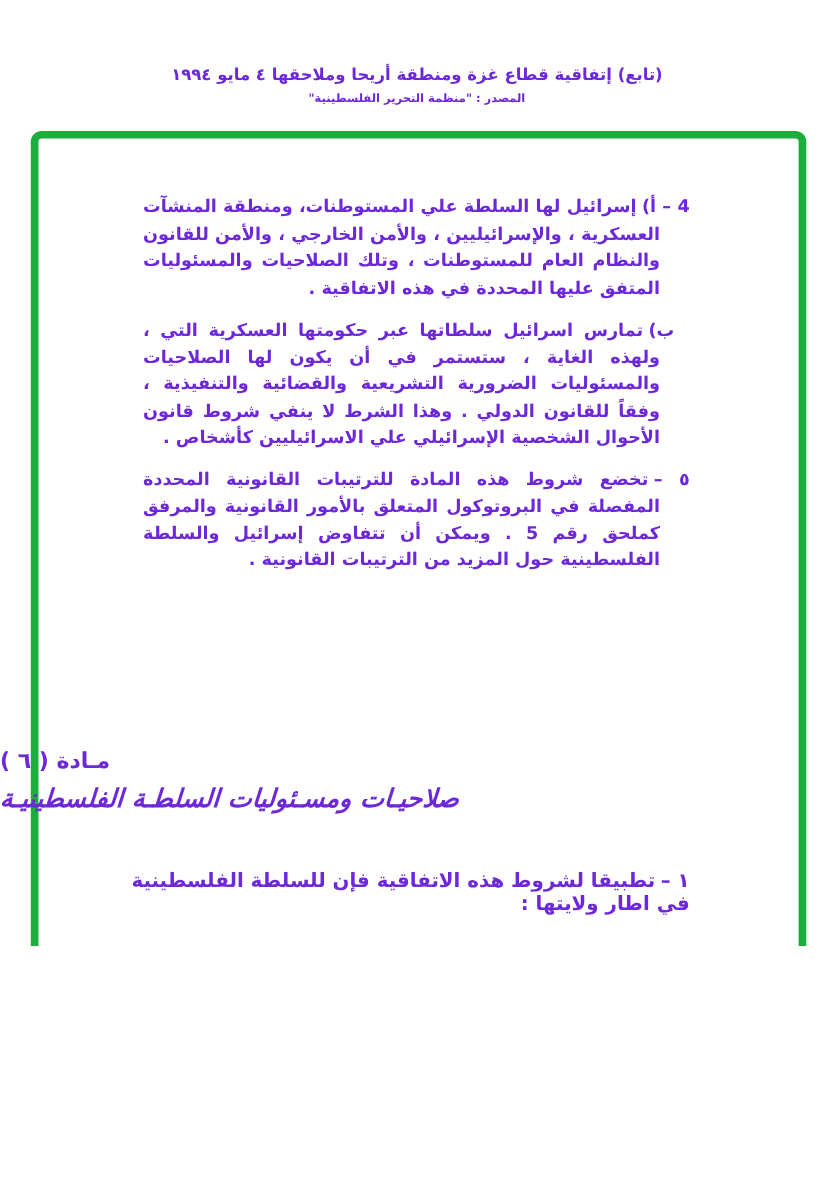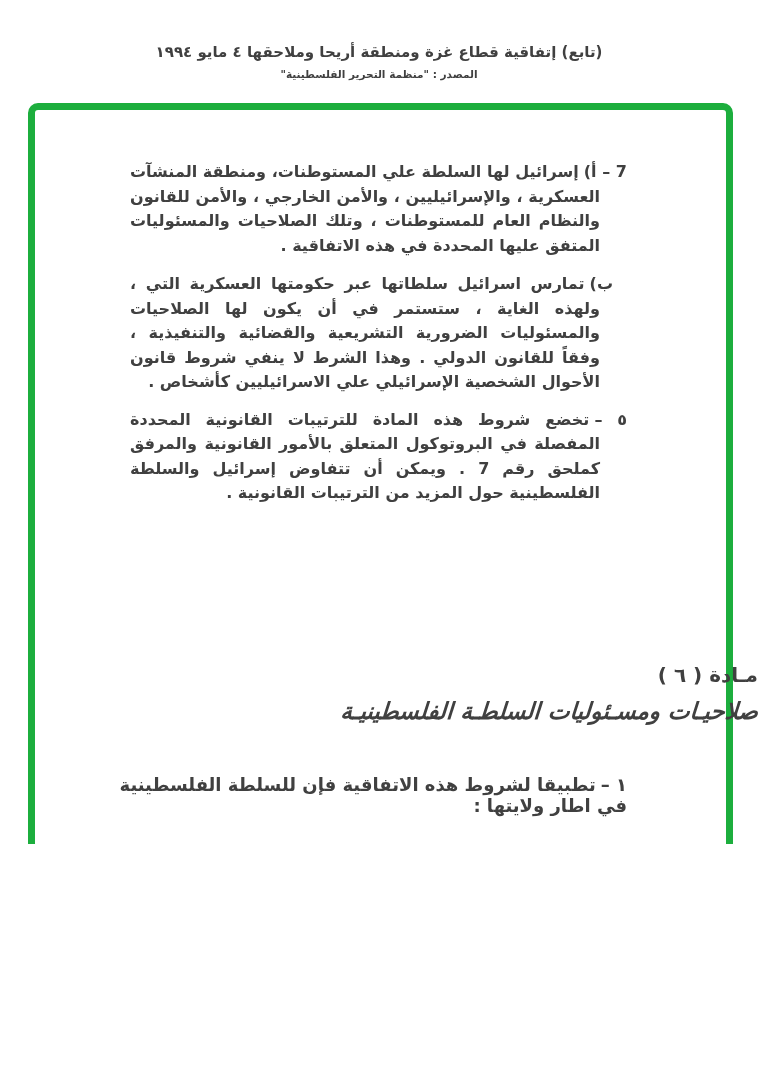--- a/index.html
+++ b/index.html
@@ -7,21 +7,22 @@
     padding: 0;
     background: #ffffff;
     font-family: "DejaVu Sans", sans-serif;
   }
   .page {
     position: relative;
     width: 758px;
     height: 844px;
     background: #ffffff;
     overflow: hidden;
-    color: #404040;
+    color: #6d28d9;
+    margin-top: 16px;
   }
   .hdr {
     position: absolute;
     top: 43px;
     left: 0;
     right: 0;
     text-align: center;
     direction: rtl;
   }
   .hdr-title {
@@ -67,21 +68,21 @@
   .p3  { margin-bottom: 14px !important; }
   .pb  { margin-bottom: 13px !important; }
   .p4  { margin-bottom: 13px !important; }
   .p5  { margin-bottom: 9px  !important; }
   .marker { margin-left: 5px; white-space: nowrap; }
   .article {
     position: absolute;
     top: 663px;
     left: 0;
     right: 0;
-    text-align: right;
+    text-align: left;
     direction: rtl;
   }
   .article-no {
     font-size: 20px;
     font-weight: bold;
     letter-spacing: 1px;
   }
   .article-name {
     font-size: 23px;
     font-weight: bold;
@@ -115,23 +116,23 @@
 <div class="page">
 
   <div class="hdr">
     <div class="hdr-title">(تابع) إتفاقية قطاع غزة ومنطقة أريحا وملاحقها ٤ مايو ١٩٩٤</div>
     <div class="hdr-src">المصدر :  "منظمة التحرير الفلسطينية"</div>
   </div>
 
   <div class="frame" style="border-color: rgb(28, 174, 61);"></div>
 
   <div class="body-text">
-    <p class="p3"><span class="marker">7 – أ)</span><span>إسرائيل لها السلطة علي المستوطنات، ومنطقة المنشآت العسكرية ، والإسرائيليين ، والأمن الخارجي ، والأمن للقانون والنظام العام للمستوطنات ، وتلك الصلاحيات والمسئوليات المتفق عليها المحددة في هذه الاتفاقية .</span></p>
+    <p class="p3"><span class="marker">4 – أ)</span><span>إسرائيل لها السلطة علي المستوطنات، ومنطقة المنشآت العسكرية ، والإسرائيليين ، والأمن الخارجي ، والأمن للقانون والنظام العام للمستوطنات ، وتلك الصلاحيات والمسئوليات المتفق عليها المحددة في هذه الاتفاقية .</span></p>
     <p class="pb indent-b"><span class="marker">ب)</span><span>تمارس اسرائيل سلطاتها عبر حكومتها العسكرية التي ، ولهذه الغاية ، ستستمر في أن يكون لها الصلاحيات والمسئوليات الضرورية التشريعية والقضائية والتنفيذية ، وفقاً للقانون الدولي . وهذا الشرط لا ينفي شروط قانون الأحوال الشخصية الإسرائيلي علي الاسرائيليين كأشخاص .</span></p>
-    <p class="p5"><span class="marker">٥ –</span><span>تخضع شروط هذه المادة للترتيبات القانونية المحددة المفصلة في البروتوكول المتعلق بالأمور القانونية والمرفق كملحق رقم 7 . ويمكن أن تتفاوض إسرائيل والسلطة الفلسطينية حول المزيد من الترتيبات القانونية .</span></p>
+    <p class="p5"><span class="marker">٥ –</span><span>تخضع شروط هذه المادة للترتيبات القانونية المحددة المفصلة في البروتوكول المتعلق بالأمور القانونية والمرفق كملحق رقم 5 . ويمكن أن تتفاوض إسرائيل والسلطة الفلسطينية حول المزيد من الترتيبات القانونية .</span></p>
   </div>
 
   <div class="article">
     <div class="article-no">مـادة ( ٦ )</div>
     <div class="article-name">صلاحيـات ومسـئوليات السلطـة الفلسطينيـة</div>
   </div>
 
   <div class="closing"><span class="marker">١ –</span><span>تطبيقا لشروط هذه الاتفاقية فإن للسلطة الفلسطينية في اطار ولايتها :</span></div>
 
   <div class="pagenum">٨</div>

